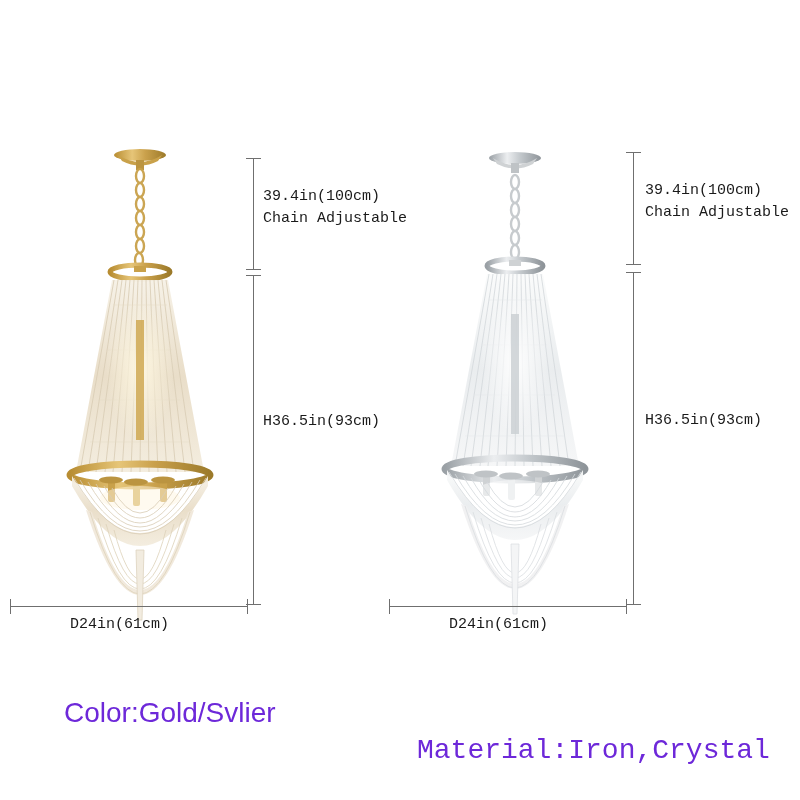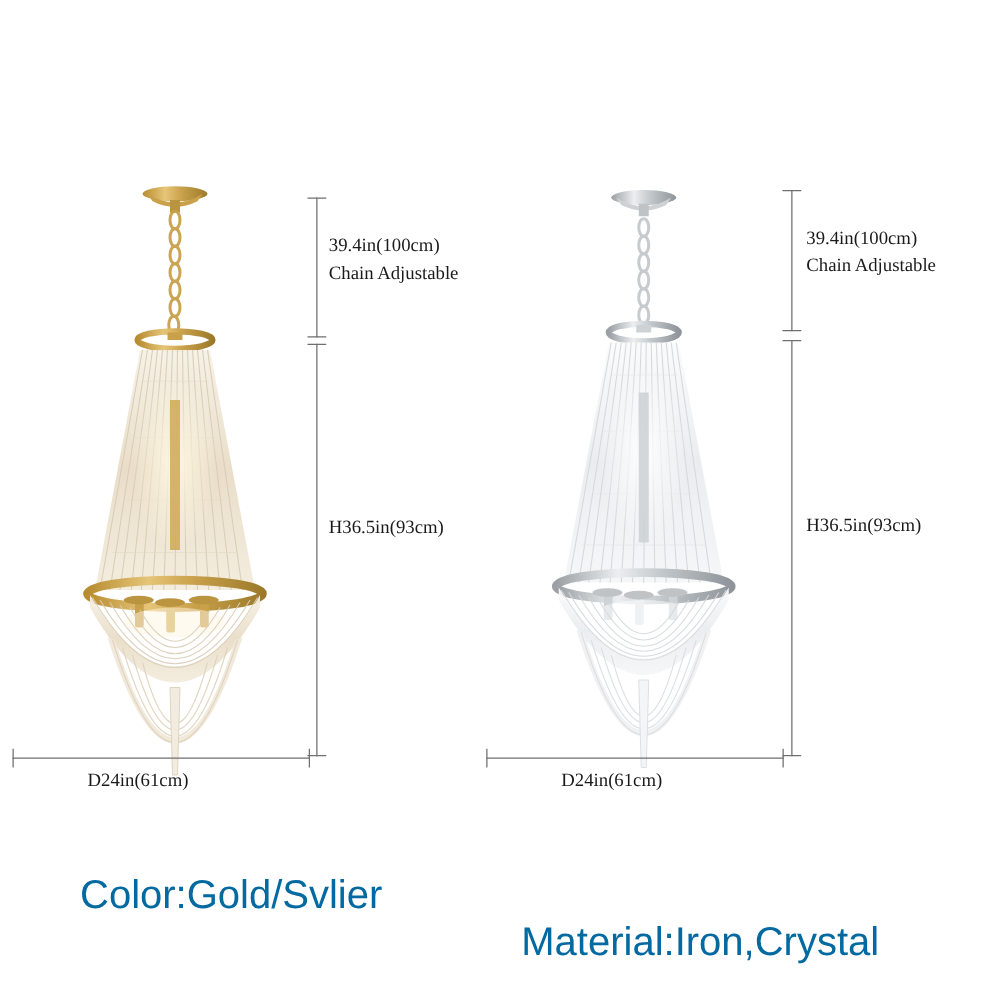--- a/index.html
+++ b/index.html
@@ -13,21 +13,21 @@
   }
   .stage{position:absolute;inset:0;}
 
   
   .dim-text{
     position:absolute;
     font-size:15px;
     line-height:20px;
     color:#1a1a1a;
     white-space:nowrap;
-    font-family:Liberation Serif, serif;
+    font-family:Liberation Mono, monospace;
   }
   .dim-text.two-line{line-height:22px;}
 
   
   .vrule{position:absolute;width:1px;background:#6f6f6f;}
   .vrule:before,.vrule:after{
     content:"";position:absolute;left:-7px;width:15px;height:1px;background:#6f6f6f;
   }
   .vrule:before{top:0;}
   .vrule:after{bottom:0;}
@@ -35,28 +35,28 @@
   .hrule{position:absolute;height:1px;background:#6f6f6f;}
   .hrule:before,.hrule:after{
     content:"";position:absolute;top:-7px;height:15px;width:1px;background:#6f6f6f;
   }
   .hrule:before{left:0;}
   .hrule:after{right:0;}
 
   
   .spec{
     position:absolute;
-    font-size:32px;
-    color:#0369a1;
+    font-size:28px;
+    color:#6d28d9;
     white-space:nowrap;
     font-family:"Liberation Sans", sans-serif;
   }
   .spec-color{left:64px;top:697px;}
   .spec-socket{left:64px;top:735px;}
-  .spec-material{left:417px;top:735px;}
+  .spec-material{left:417px;top:735px;font-family:Liberation Mono, monospace;}
 
   svg{display:block;}
 </style>
 </head>
 <body>
 
 <div class="stage">
 
   <svg style="position:absolute;left:0;top:120;" x="0" y="0" width="300" height="620" viewBox="0 0 300 620">
     <defs>

